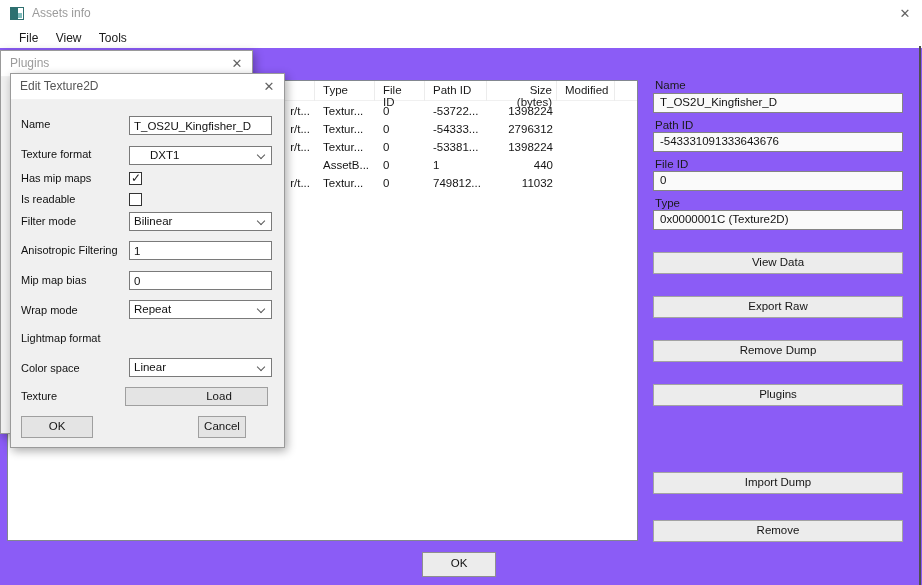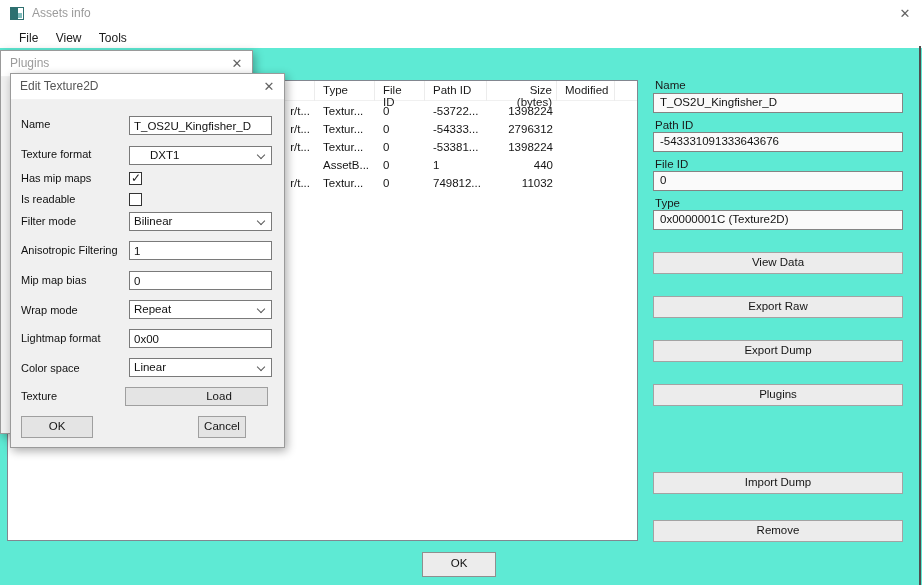--- a/index.html
+++ b/index.html
@@ -1,19 +1,19 @@
 <!DOCTYPE html>
 <html><head>
 <meta charset="utf-8">
 <style>
   * { box-sizing: border-box; margin: 0; padding: 0; }
   html,body { background:#ddd; }
   .screen {
     position: relative; width: 922px; height: 585px;
-    background: #5eead4; overflow: hidden;
+    background: #8b5cf6; overflow: hidden;
     font-family: "Liberation Sans", sans-serif; font-size: 12px; color: #111;
   }
   
   .titlebar { position:absolute; left:0; top:0; width:100%; height:28px; background:#fff; }
   .app-icon { position:absolute; left:10px; top:7px; width:14px; height:13px; border:1px solid #2f6f6f; background:#fff; }
   .app-icon .l { position:absolute; left:0; top:0; width:7px; height:11px; background:#2c7070; }
   .app-icon .r { position:absolute; right:1px; bottom:1px; width:4px; height:5px; background:#7fbcbc; }
   .title-text { position:absolute; left:32px; top:6px; color:#9b9b9b; font-size:12px; }
   .close-x { position:absolute; top:3px; width:22px; height:22px; text-align:center; line-height:22px; color:#636363; font-size:13px; cursor:default; }
   .titlebar .close-x { right:6px; }
@@ -142,21 +142,21 @@
   <div class="rp-box" style="top:93px;">T_OS2U_Kingfisher_D</div>
   <div class="rp-label" style="top:119px;">Path ID</div>
   <div class="rp-box" style="top:132px;">-543331091333643676</div>
   <div class="rp-label" style="top:158px;">File ID</div>
   <div class="rp-box" style="top:171px;">0</div>
   <div class="rp-label" style="top:197px;">Type</div>
   <div class="rp-box" style="top:210px;">0x0000001C (Texture2D)</div>
 
   <div class="rp-btn" style="top:252px;">View Data</div>
   <div class="rp-btn" style="top:296px;">Export Raw</div>
-  <div class="rp-btn" style="top:340px;">Export Dump</div>
+  <div class="rp-btn" style="top:340px;">Remove Dump</div>
   <div class="rp-btn" style="top:384px;">Plugins</div>
   <div class="rp-btn" style="top:472px;">Import Dump</div>
   <div class="rp-btn" style="top:520px;">Remove</div>
 
   <div class="footer-ok">OK</div>
 
   <div class="win plugins-win">
     <div class="win-titlebar">
       <span class="win-title">Plugins</span>
       <span class="close-x">✕</span>
@@ -196,21 +196,20 @@
     <div class="f-label" style="top:200px;">Mip map bias</div>
     <input class="f-input" style="top: 197px;" value="0">
 
     <div class="f-label" style="top:230px;">Wrap mode</div>
     <div class="f-combo" style="top:226px;">
       <span>Repeat</span>
       <span class="chev"></span>
     </div>
 
     <div class="f-label" style="top:258px;">Lightmap format</div>
-    <input class="f-input" style="top: 255px;" value="0x00">
 
     <div class="f-label" style="top:288px;">Color space</div>
     <div class="f-combo" style="top:284px;">
       <span>Linear</span>
       <span class="chev"></span>
     </div>
 
     <div class="f-label" style="top:316px;">Texture</div>
     <div class="f-btn" style="left:114px; top:313px; width:143px; height:19px; padding-top:2px;padding-left:45px;">Load</div>
 

